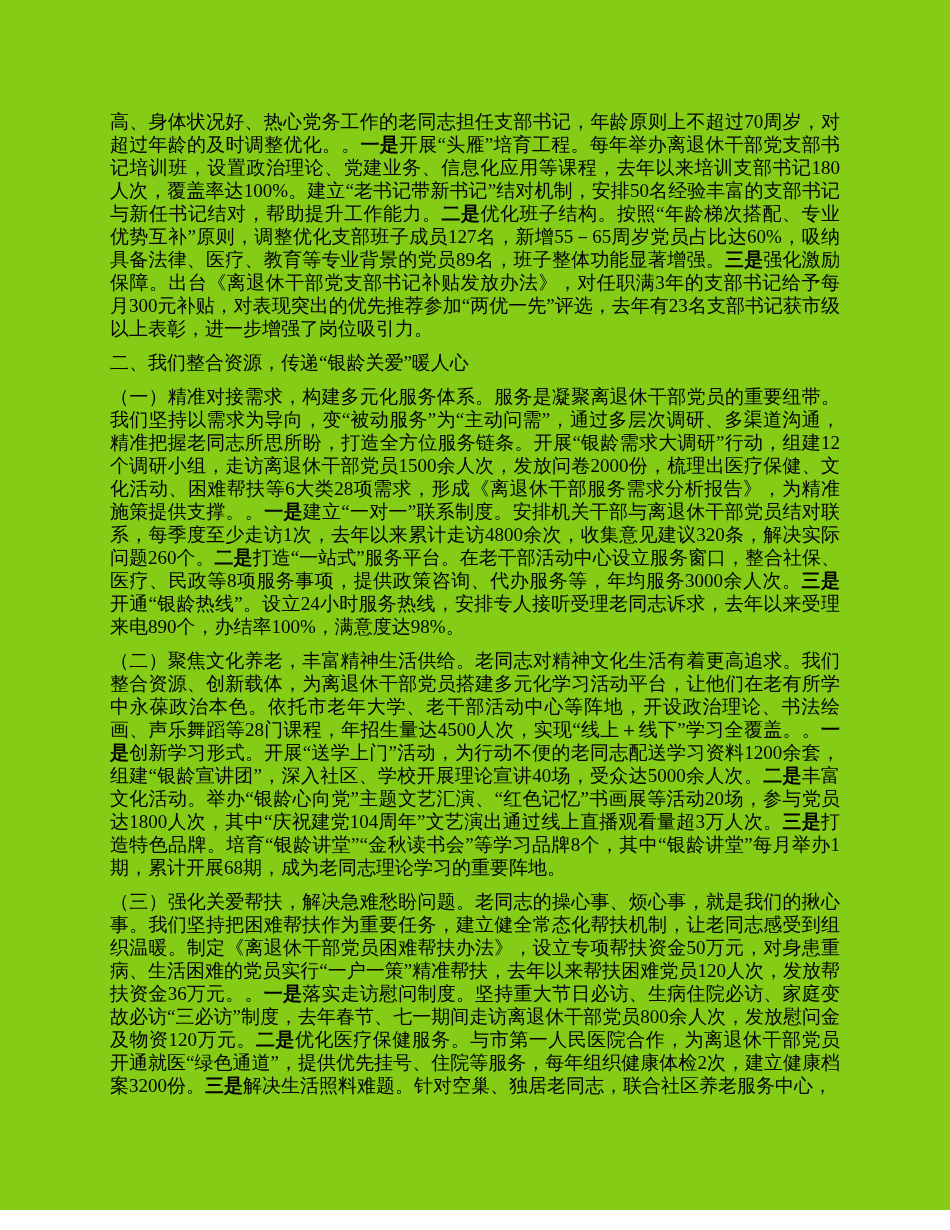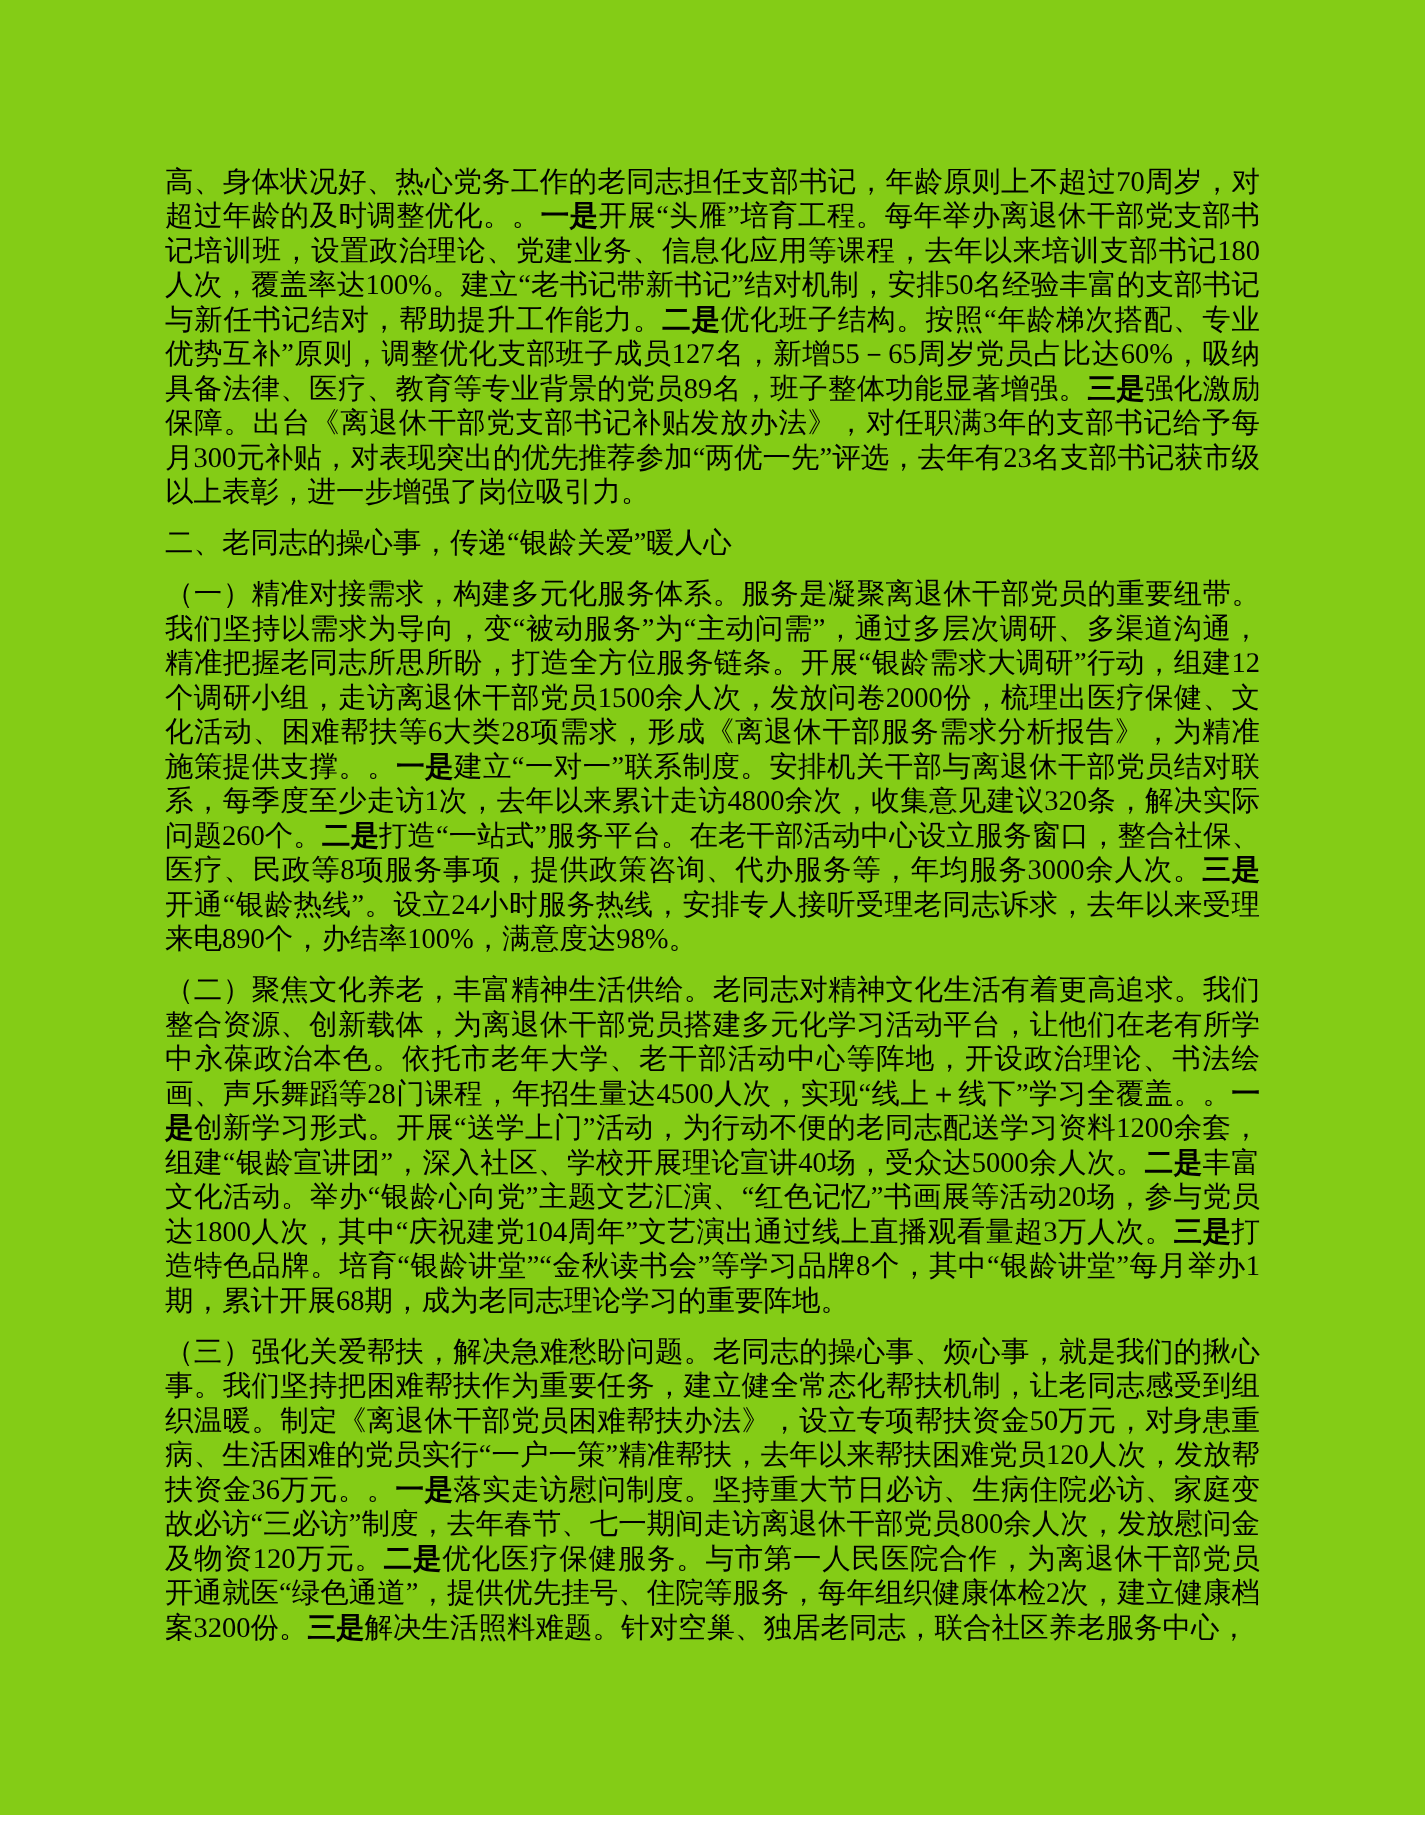--- a/index.html
+++ b/index.html
@@ -28,18 +28,18 @@
   }
   .para b { font-weight: bold; }
   .para.heading { font-weight: normal; }
 </style>
 </head>
 <body>
 
 <div class="page">
   <div>
       <p class="para"><span>高、身体状况好、热心党务工作的老同志担任支部书记，年龄原则上不超过70周岁，对超过年龄的及时调整优化。。</span><b>一是</b><span>开展“头雁”培育工程。每年举办离退休干部党支部书记培训班，设置政治理论、党建业务、信息化应用等课程，去年以来培训支部书记180人次，覆盖率达100%。建立“老书记带新书记”结对机制，安排50名经验丰富的支部书记与新任书记结对，帮助提升工作能力。</span><b>二是</b><span>优化班子结构。按照“年龄梯次搭配、专业优势互补”原则，调整优化支部班子成员127名，新增55－65周岁党员占比达60%，吸纳具备法律、医疗、教育等专业背景的党员89名，班子整体功能显著增强。</span><b>三是</b><span>强化激励保障。出台《离退休干部党支部书记补贴发放办法》，对任职满3年的支部书记给予每月300元补贴，对表现突出的优先推荐参加“两优一先”评选，去年有23名支部书记获市级以上表彰，进一步增强了岗位吸引力。</span></p>
-      <p class="para heading"><span>二、老同志的操心事，传递“银龄关爱”暖人心</span></p>
+      <p class="para heading"><span>二、我们整合资源，传递“银龄关爱”暖人心</span></p>
       <p class="para"><span>（一）精准对接需求，构建多元化服务体系。服务是凝聚离退休干部党员的重要纽带。我们坚持以需求为导向，变“被动服务”为“主动问需”，通过多层次调研、多渠道沟通，精准把握老同志所思所盼，打造全方位服务链条。开展“银龄需求大调研”行动，组建12个调研小组，走访离退休干部党员1500余人次，发放问卷2000份，梳理出医疗保健、文化活动、困难帮扶等6大类28项需求，形成《离退休干部服务需求分析报告》，为精准施策提供支撑。。</span><b>一是</b><span>建立“一对一”联系制度。安排机关干部与离退休干部党员结对联系，每季度至少走访1次，去年以来累计走访4800余次，收集意见建议320条，解决实际问题260个。</span><b>二是</b><span>打造“一站式”服务平台。在老干部活动中心设立服务窗口，整合社保、医疗、民政等8项服务事项，提供政策咨询、代办服务等，年均服务3000余人次。</span><b>三是</b><span>开通“银龄热线”。设立24小时服务热线，安排专人接听受理老同志诉求，去年以来受理来电890个，办结率100%，满意度达98%。</span></p>
       <p class="para"><span>（二）聚焦文化养老，丰富精神生活供给。老同志对精神文化生活有着更高追求。我们整合资源、创新载体，为离退休干部党员搭建多元化学习活动平台，让他们在老有所学中永葆政治本色。依托市老年大学、老干部活动中心等阵地，开设政治理论、书法绘画、声乐舞蹈等28门课程，年招生量达4500人次，实现“线上＋线下”学习全覆盖。。</span><b>一是</b><span>创新学习形式。开展“送学上门”活动，为行动不便的老同志配送学习资料1200余套，组建“银龄宣讲团”，深入社区、学校开展理论宣讲40场，受众达5000余人次。</span><b>二是</b><span>丰富文化活动。举办“银龄心向党”主题文艺汇演、“红色记忆”书画展等活动20场，参与党员达1800人次，其中“庆祝建党104周年”文艺演出通过线上直播观看量超3万人次。</span><b>三是</b><span>打造特色品牌。培育“银龄讲堂”“金秋读书会”等学习品牌8个，其中“银龄讲堂”每月举办1期，累计开展68期，成为老同志理论学习的重要阵地。</span></p>
       <p class="para"><span>（三）强化关爱帮扶，解决急难愁盼问题。老同志的操心事、烦心事，就是我们的揪心事。我们坚持把困难帮扶作为重要任务，建立健全常态化帮扶机制，让老同志感受到组织温暖。制定《离退休干部党员困难帮扶办法》，设立专项帮扶资金50万元，对身患重病、生活困难的党员实行“一户一策”精准帮扶，去年以来帮扶困难党员120人次，发放帮扶资金36万元。。</span><b>一是</b><span>落实走访慰问制度。坚持重大节日必访、生病住院必访、家庭变故必访“三必访”制度，去年春节、七一期间走访离退休干部党员800余人次，发放慰问金及物资120万元。</span><b>二是</b><span>优化医疗保健服务。与市第一人民医院合作，为离退休干部党员开通就医“绿色通道”，提供优先挂号、住院等服务，每年组织健康体检2次，建立健康档案3200份。</span><b>三是</b><span>解决生活照料难题。针对空巢、独居老同志，联合社区养老服务中心，</span></p>
     </div>
 </div>
 
 </body></html>

